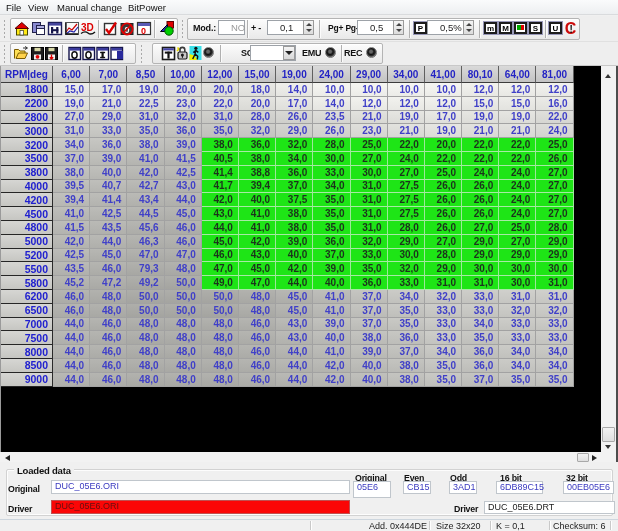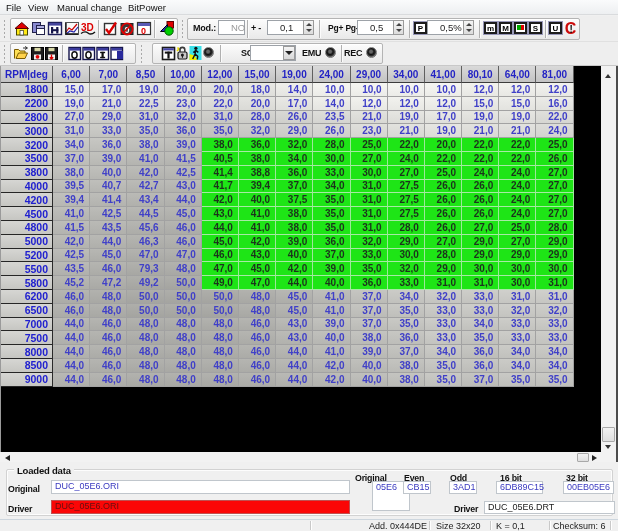--- a/index.html
+++ b/index.html
@@ -559,21 +559,21 @@
  <div class="blab" style="left:14px;top:3px;background:#f0f0f0;padding:0 3px;font-size:9.5px">Loaded data</div>
  <div class="blab" style="left:8px;top:22px">Original</div>
  <div class="bin" style="left:51px;top:18px;width:299px;height:14px">DUC_05E6.ORI</div>
  <div class="blab" style="left:8px;top:42px">Driver</div>
  <div class="bin" style="left:51px;top:38px;width:299px;height:14px;background:#fb0606;color:#641010;border-color:#c05050">DUC_05E6.ORI</div>
  <div class="blab" style="left:355px;top:11px">Original</div>
  <div class="blab" style="left:404px;top:11px">Even</div>
  <div class="blab" style="left:450px;top:11px">Odd</div>
  <div class="blab" style="left:500px;top:11px">16 bit</div>
  <div class="blab" style="left:566px;top:11px">32 bit</div>
- <div class="bin" style="left:372px;top:19px;width:38px;height:30px">05E6</div>
+ <div class="bin" style="left:353px;top:19px;width:38px;height:17px">05E6</div>
  <div class="bin" style="left:403px;top:19px;width:28px;height:13px">CB15</div>
  <div class="bin" style="left:449px;top:19px;width:28px;height:13px">3AD1</div>
  <div class="bin" style="left:496px;top:19px;width:47px;height:13px">6DB89C15</div>
  <div class="bin" style="left:563px;top:19px;width:51px;height:13px">00EB05E6</div>
  <div class="blab" style="left:454px;top:42px">Driver</div>
  <div class="bin" style="left:484px;top:39px;width:131px;height:13px;color:#222">DUC_05E6.DRT</div>
 </div>
 
 <div id="status">
  <span style="left:369px">Add. 0x444DE</span>

